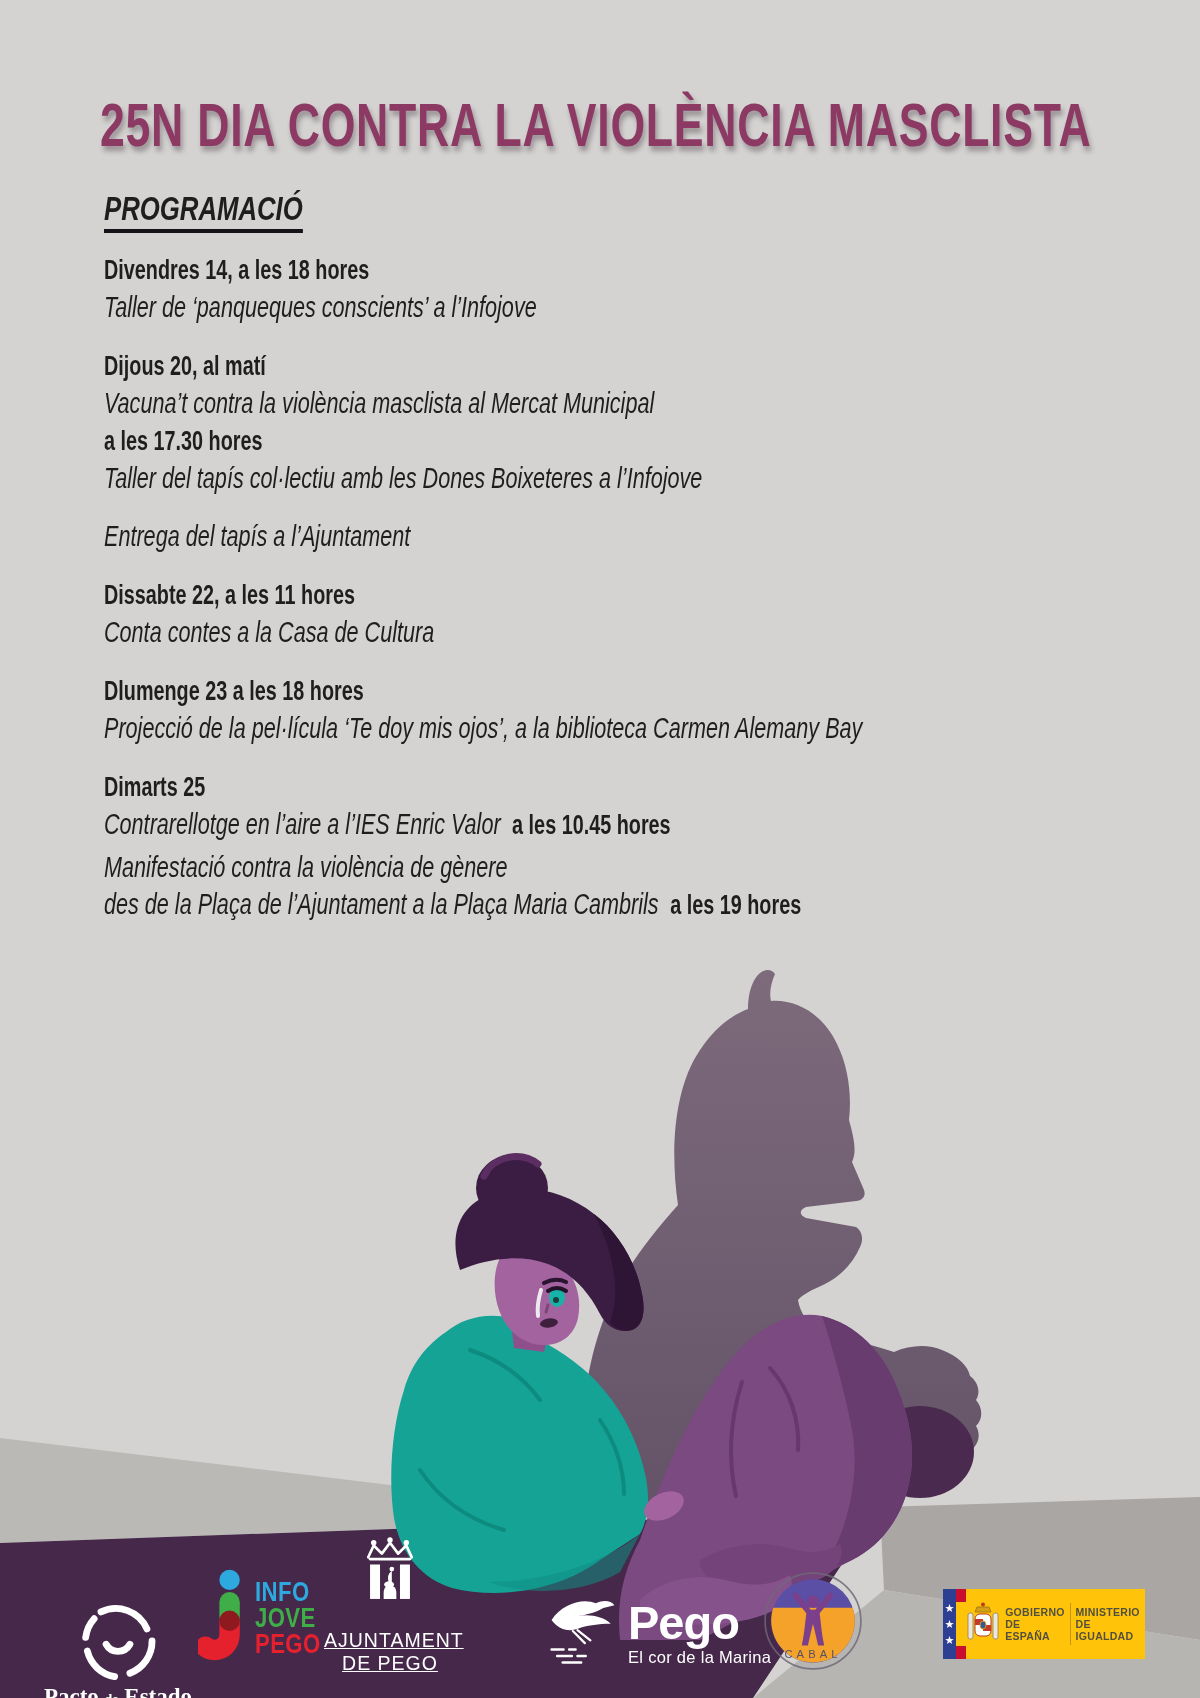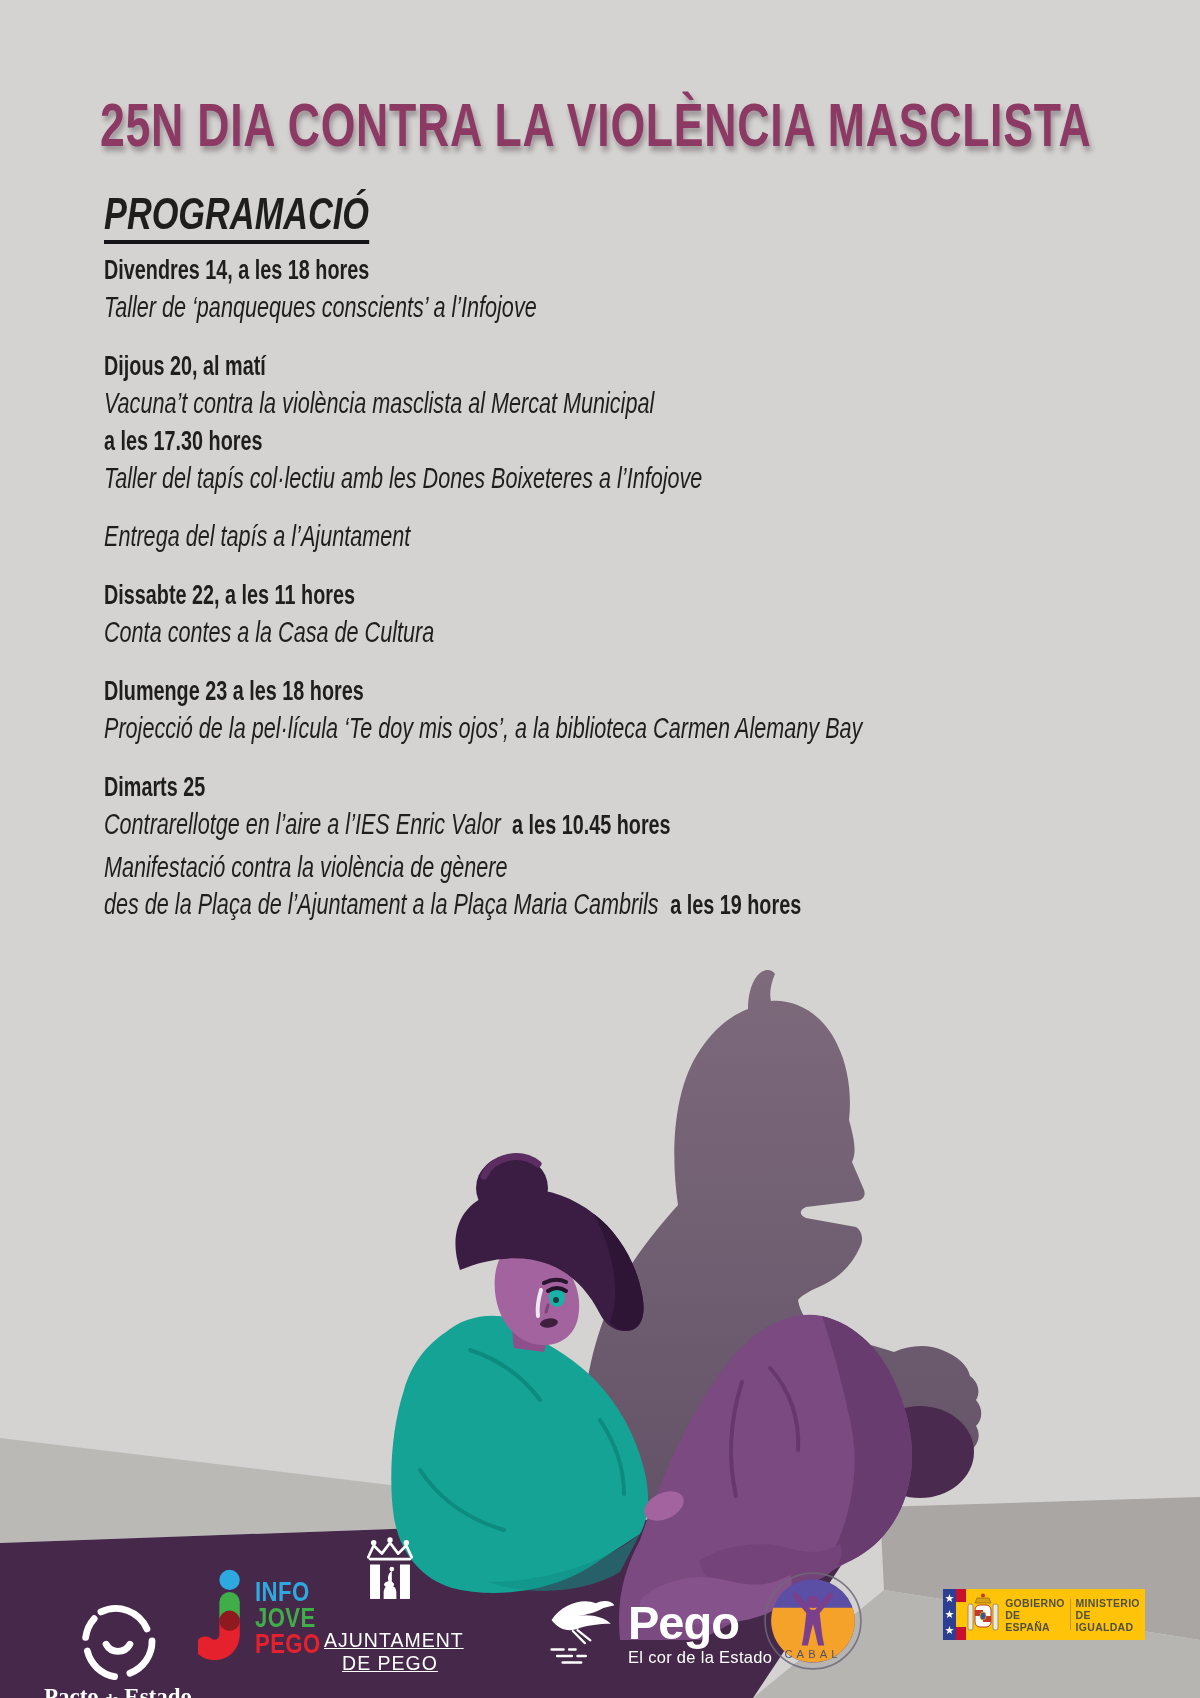--- a/index.html
+++ b/index.html
@@ -11,21 +11,21 @@
   .art{position:absolute;left:0;top:0;width:1200px;height:1698px;}
 
   .cond{display:inline-block;transform:scaleX(.72);transform-origin:0 50%;white-space:nowrap;}
 
   .title{
     position:absolute;left:100px;top:94px;margin:0;
     font-size:62px;font-weight:700;letter-spacing:1px;color:#8c3a64;
     text-shadow:3px 5px 6px rgba(45,25,40,.35);
     line-height:1;
   }
-  .prog-head-wrap{position:absolute;left:104px;top:192px;font-size:44px;font-weight:700;font-style:italic;line-height:1;}
+  .prog-head-wrap{position:absolute;left:104px;top:192px;font-size:33px;font-weight:700;font-style:italic;line-height:1;}
   .prog-head-wrap .cond{border-bottom:4px solid #141418;padding-bottom:4px;transform:scaleX(.78);}
 
   .program{position:absolute;left:104px;top:250px;}
   .entry{margin-bottom:21px;}
   .line{line-height:37px;white-space:nowrap;font-size:30px;}
   .b{font-weight:700;font-style:normal;font-size:27.5px;}
   .i{font-style:italic;font-weight:400;font-size:30px;}
   .tgap{margin-left:16px;}
   .mt{margin-top:5px;}
 
@@ -45,21 +45,21 @@
   .ajunt-text{font-size:19.5px;line-height:23px;letter-spacing:1px;margin-top:3px;font-weight:400;}
 
   .pego{left:546px;top:1592px;display:flex;align-items:flex-start;}
   .pego-text{margin-left:8px;}
   .pego-name{font-size:47px;font-weight:700;line-height:46px;letter-spacing:-1px;margin-top:8px;}
   .pego-tag{font-size:16.5px;margin-top:2px;letter-spacing:.3px;}
 
   .cabal{left:760px;top:1568px;}
 
   .gob{
-    left:943px;top:1589px;width:202px;height:51px;background:#ffc40a;
+    left:943px;top:1589px;width:202px;height:70px;background:#ffc40a;
     display:flex;align-items:stretch;
   }
   .gob-eu{width:19px;background:#2c3f93;display:flex;flex-direction:column;align-items:center;justify-content:center;gap:7px;}
   .gob-flag{width:14px;display:flex;flex-direction:column;}
   .gob-flag .r{height:13px;background:#c8102e;}
   .gob-flag .y{flex:1;background:#ffc40a;}
   .gob-arms{width:44px;display:flex;align-items:center;justify-content:center;}
   .gob-texts{flex:1;display:flex;align-items:center;}
   .gob-col{padding:0 5px;font-size:10.5px;font-weight:700;color:#51503f;line-height:12px;letter-spacing:.3px;}
   .gob-div{width:1px;background:rgba(120,100,20,.45);height:60%;align-self:center;}
@@ -316,21 +316,21 @@
         C 18 41 11 37 6 30 Z"></path>
       <path d="M 34 41 L 48 52 M 29 42 L 42 55" stroke="#ffffff" stroke-width="2.4" stroke-linecap="round"></path>
       <g stroke="#ffffff" stroke-width="2.6" stroke-linecap="round">
         <path d="M 6 62 h 13 M 25 62 h 7"></path>
         <path d="M 12 69 h 16 M 34 69 h 9"></path>
         <path d="M 18 76 h 20"></path>
       </g>
     </svg>
     <div class="pego-text">
       <div class="pego-name">Pego</div>
-      <div class="pego-tag">El cor de la Estado</div>
+      <div class="pego-tag">El cor de la Marina</div>
     </div>
   </div>
 
   <div class="logo cabal">
     <svg width="106" height="106" viewBox="0 0 104 104">
       <circle cx="52" cy="52" r="47" fill="none" stroke="#6e6878" stroke-width="1.6" opacity=".85"></circle>
       <circle cx="52" cy="52" r="41" fill="#5b4ea5"></circle>
       <path d="M 13 39 A 41 41 0 1 0 91 39 Z" fill="#f4a22a"></path>
       <g fill="#7c3f8c">
         <circle cx="52" cy="33" r="6"></circle>

